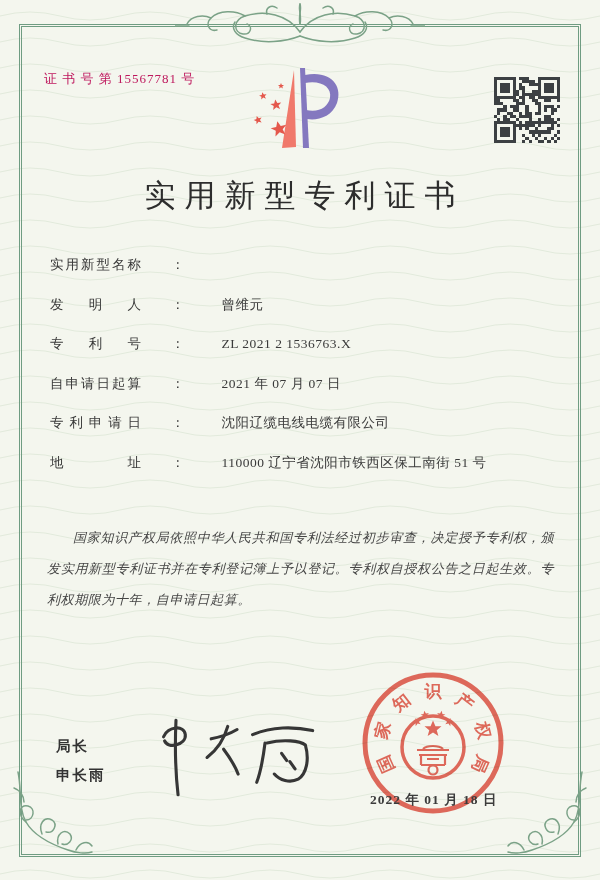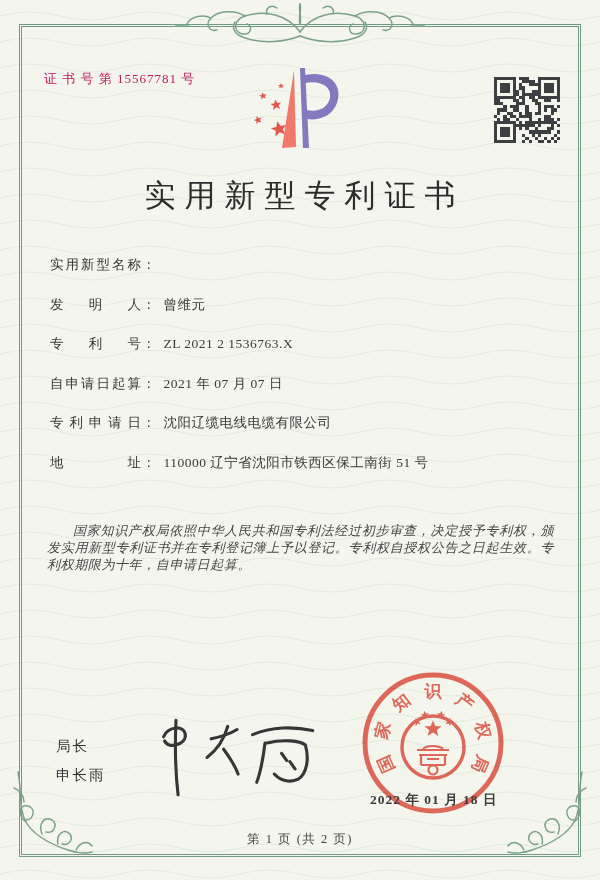--- a/index.html
+++ b/index.html
@@ -23,34 +23,34 @@
   .cert-no{position:absolute;left:44px;top:70px;z-index:3;font-size:13px;letter-spacing:1px;color:#be185d;}
   .logo{position:absolute;left:237px;top:60px;z-index:3;}
   .qr{position:absolute;left:494px;top:77px;z-index:3;shape-rendering:crispEdges;}
   .title{
     position:absolute;left:0;top:175px;width:100%;margin:0;z-index:3;
     text-align:center;font-size:31px;font-weight:400;color:#2d2d2d;
     letter-spacing:9px;text-indent:9px;
     font-family:"Liberation Serif","DejaVu Serif",serif;
   }
   .fields{position:absolute;left:50px;top:254px;width:510px;z-index:3;font-size:13.5px;}
-  .row{display:flex;align-items:baseline;line-height:21px;margin-bottom:18.5px;}
+  .row{display:flex;align-items:baseline;line-height:21px;margin-bottom:18.5px;gap:29px;}
   .flabel{display:inline-block;width:92px;text-align:justify;text-align-last:justify;letter-spacing:1px;}
   .colon{margin:0 2px 0 0;}
   .fvalue{margin-left:6px;letter-spacing:.5px;}
   .grant{margin-top:-2px;}
   .grant-left{width:276px;}
   .glabel{letter-spacing:2px;}
   .paragraphs{position:absolute;left:47px;top:522px;width:507px;z-index:3;}
   .paragraphs p{
-    margin:0 0 3px 0;text-indent:2em;font-size:13px;line-height:17px;
+    margin:0 0 3px 0;text-indent:2em;font-size:13px;line-height:31px;
     font-style:italic;color:#454545;text-align:justify;letter-spacing:.6px;
   }
   .signer{position:absolute;left:56px;top:737px;z-index:3;
-    font-family:"Liberation Sans","DejaVu Sans",sans-serif;font-size:14.5px;font-weight:400;color:#333;}
+    font-family:"Liberation Sans","DejaVu Sans",sans-serif;font-size:14.5px;font-weight:700;color:#333;}
   .signer div{margin-bottom:10px;letter-spacing:2px;}
   .signature{position:absolute;left:135px;top:714px;z-index:3;}
   .sig{stroke:#363636;stroke-width:3;fill:none;stroke-linecap:round;stroke-linejoin:round;}
   .seal{position:absolute;left:357px;top:667px;z-index:4;opacity:.88;mix-blend-mode:multiply;}
   .seal-ring{stroke:#e4584a;fill:none;}
   .seal-char{font-size:17px;font-weight:700;fill:#e4584a;text-anchor:middle;
     font-family:"Liberation Serif","DejaVu Serif",serif;}
   .emblem{stroke:#e4584a;}
   .seal-date{position:absolute;left:370px;top:791px;z-index:5;font-size:13.5px;
     font-weight:600;letter-spacing:1px;color:#3c3c3c;}
@@ -383,15 +383,14 @@
         <use href="#star" transform="translate(92 55) scale(.42) rotate(20)"></use>
       </g>
       <path d="M66 82 C70 78 82 78 86 82" stroke-width="2.2"></path>
       <path d="M60 83 H92 M62 88 H90 M64 88 L64 98 M88 88 L88 98 M64 98 H88 M70 92 H82" stroke-width="2.2"></path>
       <circle cx="76" cy="103" r="4.5" stroke-width="2.2"></circle>
     </g>
   </svg>
 
   <div class="seal-date">2022 年 01 月 18 日</div>
 
-  <div class="footer">第 1 页 (共 2 页)</div>
 
 </div>
 
 </body></html>

